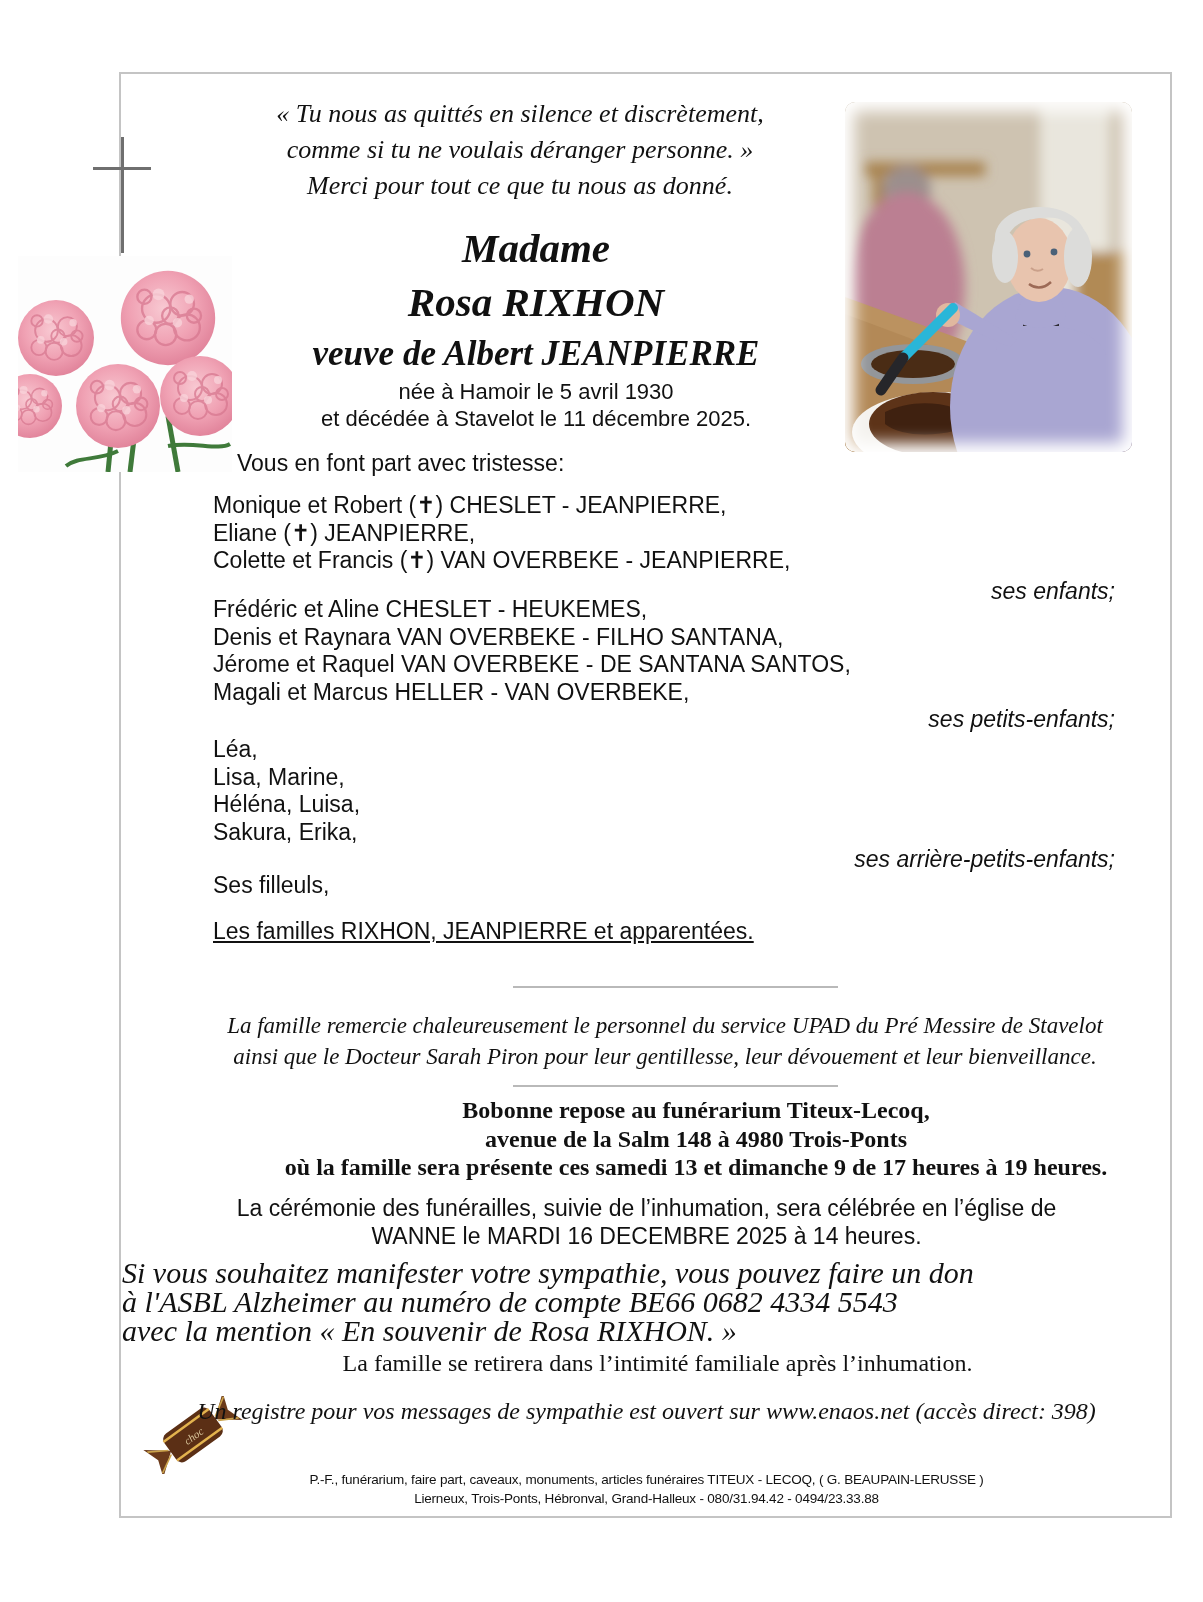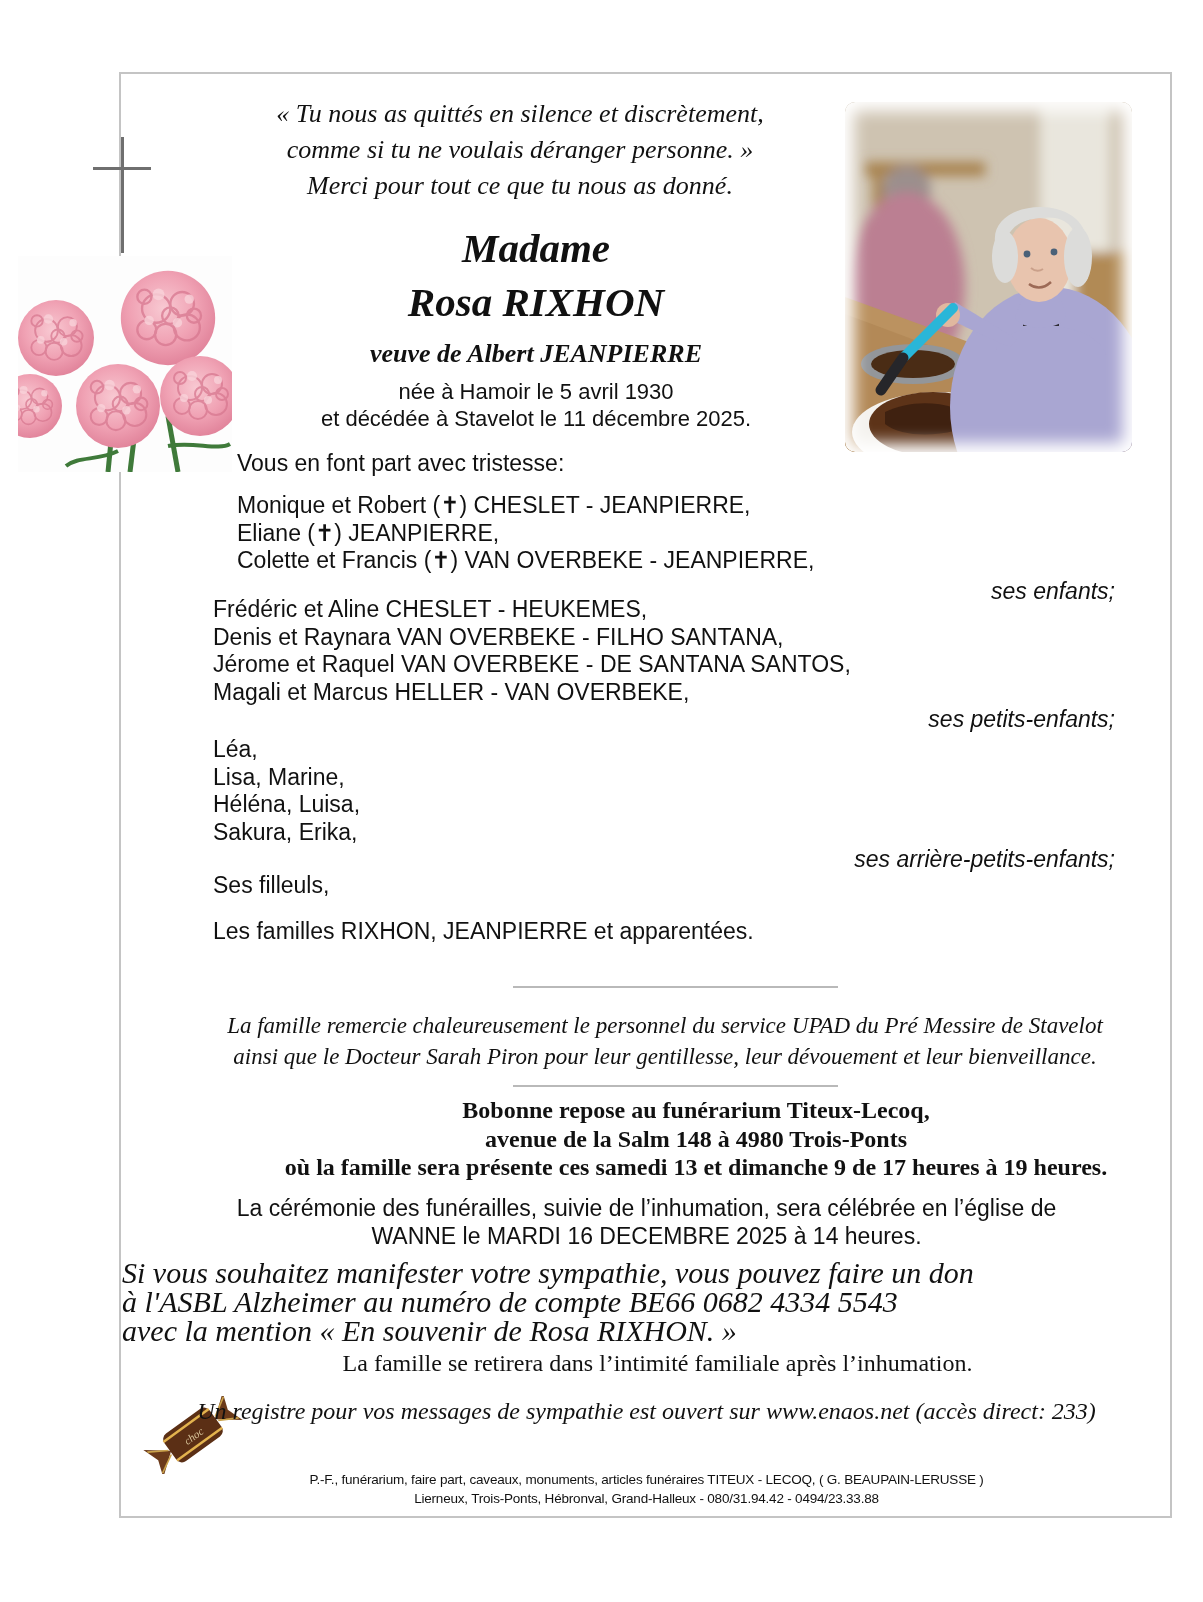--- a/index.html
+++ b/index.html
@@ -19,29 +19,29 @@
   #portrait .feather{position:absolute;left:0;top:0;right:0;bottom:0;border-radius:10px;
             box-shadow:inset 0 0 16px 9px #ffffff;pointer-events:none;}
   #candy{left:138px;top:1396px;width:110px;height:78px;z-index:2;}
   
   .quote{left:170px;top:96px;width:700px;text-align:center;z-index:3;
          font-family:"Liberation Serif",serif;font-style:italic;font-size:26px;line-height:36px;}
   .titleblock{left:186px;top:214px;width:700px;text-align:center;z-index:3;
          font-family:"Liberation Serif",serif;font-style:italic;font-weight:bold;margin-top:7px;}
   .t-madame{font-size:41px;line-height:54px;}
   .t-name{font-size:41px;line-height:54px;}
-  .t-veuve{font-size:26px;line-height:50px;}
+  .t-veuve{font-size:35px;line-height:50px;}
   .dates{left:186px;top:378px;width:700px;text-align:center;z-index:3;font-size:22px;line-height:27px;}
   .intro{left:237px;top:450px;z-index:3;font-size:23px;}
   .names{z-index:3;font-size:23px;line-height:27.5px;left:213px;}
-  .n1{top:492px;margin-left:24px;} .n2{top:596px;} .n3{top:736px;}
+  .n1{top:492px;} .n2{top:596px;} .n3{top:736px;}
   .rlabel{right:88px;z-index:3;font-style:italic;font-size:23px;text-align:right;}
   .r1{top:578px;} .r2{top:706px;} .r3{top:846px;}
   .filleuls{left:213px;top:872px;z-index:3;font-size:23px;}
-  .familles{left:213px;top:918px;z-index:3;font-size:23px;}
+  .familles{left:213px;top:918px;z-index:3;font-size:23px;text-decoration:underline;}
   .divider{left:513px;width:325px;height:2px;background:#b9b9b9;z-index:3;}
   .d1{top:986px;} .d2{top:1085px;}
   .thanks{left:115px;top:1010px;width:1100px;text-align:center;z-index:3;
           font-family:"Liberation Serif",serif;font-style:italic;font-size:23px;line-height:31px;}
   .wake{left:122px;top:1096px;width:1148px;text-align:center;z-index:3;
         font-family:"Liberation Serif",serif;font-weight:bold;font-size:24px;line-height:28.5px;}
   .ceremony{left:122px;top:1194px;width:1049px;text-align:center;z-index:3;font-size:23px;line-height:28px;}
   .donation{left:122px;top:1258px;width:1172px;text-align:left;z-index:3;
         font-family:"Liberation Serif",serif;font-style:italic;font-size:30px;line-height:29px;}
   .privacy{left:122px;top:1350px;width:1049px;text-align:center;z-index:3;
@@ -234,20 +234,20 @@
   </div>
 
   <div class="abs donation">
     <div>Si vous souhaitez manifester votre sympathie, vous pouvez faire un don</div>
     <div>à l'ASBL Alzheimer au numéro de compte BE66 0682 4334 5543</div>
     <div>avec la mention « En souvenir de Rosa RIXHON. »</div>
   </div>
 
   <div class="abs privacy">La famille se retirera dans l’intimité familiale après l’inhumation.</div>
 
-  <div class="abs registry">Un registre pour vos messages de sympathie est ouvert sur www.enaos.net (accès direct: 233)</div>
+  <div class="abs registry">Un registre pour vos messages de sympathie est ouvert sur www.enaos.net (accès direct: 398)</div>
 
   <div class="abs footer">
     <div>P.-F., funérarium, faire part, caveaux, monuments, articles funéraires  TITEUX - LECOQ,  ( G. BEAUPAIN-LERUSSE )</div>
     <div>Lierneux, Trois-Ponts, Hébronval, Grand-Halleux  -  080/31.94.42   -   0494/23.33.88</div>
   </div>
 
 </div>
 
 </body></html>

